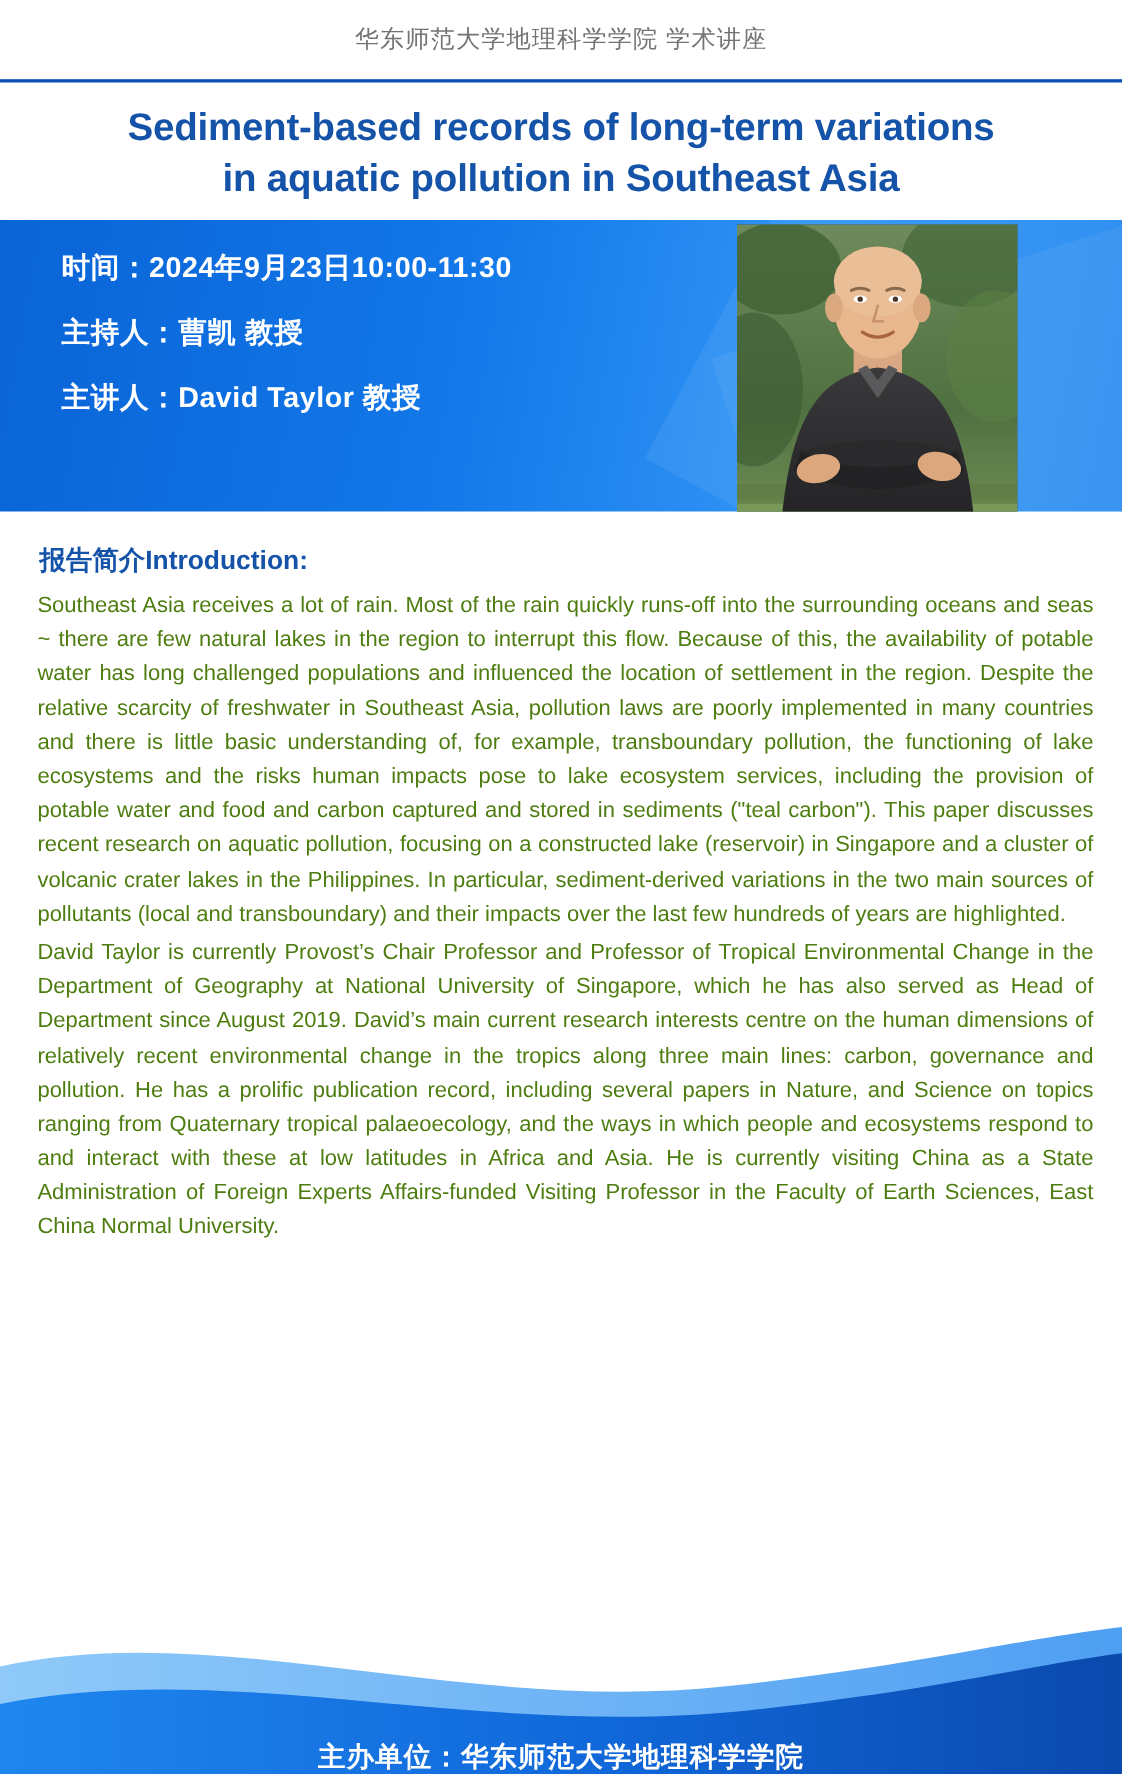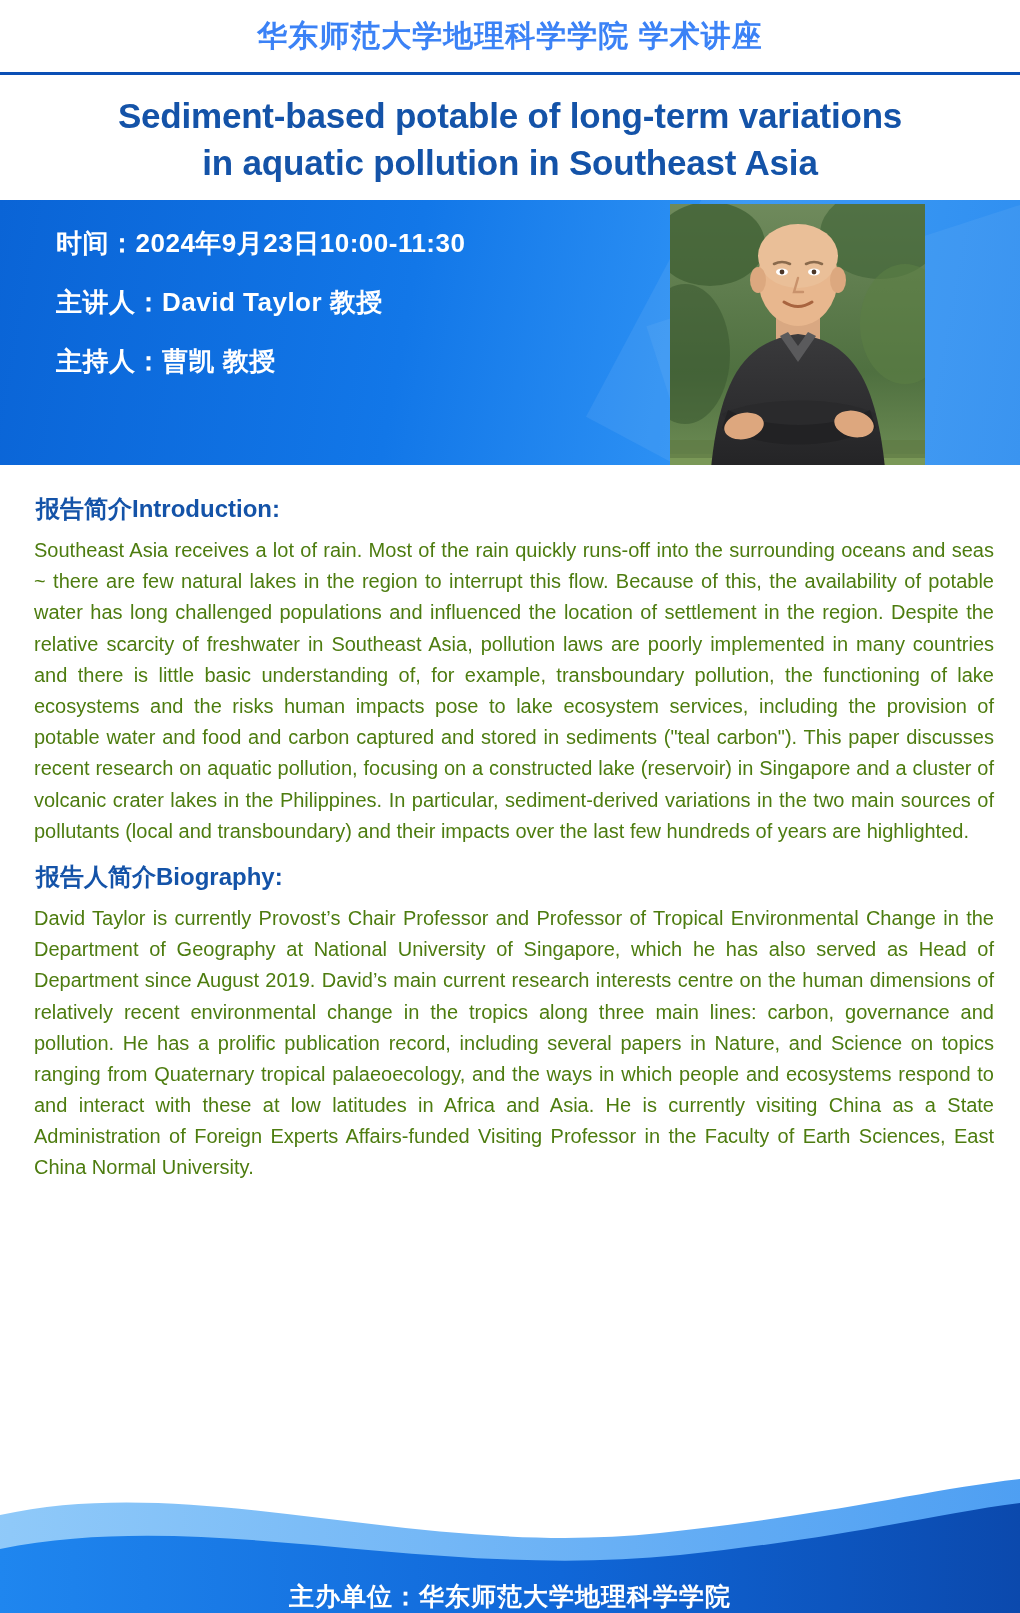--- a/index.html
+++ b/index.html
@@ -18,23 +18,23 @@
   
   .header-bar {
     height: 72px;
     background: #ffffff;
     display: flex;
     align-items: center;
     justify-content: center;
     border-bottom: 3px solid #0a4fb5;
   }
   .header-title {
-    font-size: 30px;
-    font-weight: bold;
-    color: #3b82f6;
+    font-size: 22px;
+    font-weight: normal;
+    color: #737373;
     letter-spacing: 1px;
   }
 
   
   .title-block {
     padding: 18px 26px 14px 26px;
     text-align: center;
   }
   .talk-title {
     font-size: 35px;
@@ -140,34 +140,34 @@
   }
 </style>
 </head>
 <body>
 
 <div class="header-bar">
   <div class="header-title">华东师范大学地理科学学院  学术讲座</div>
 </div>
 
 <div class="title-block">
-  <div class="talk-title">Sediment-based potable of long-term variations</div>
+  <div class="talk-title">Sediment-based records of long-term variations</div>
   <div class="talk-title">in aquatic pollution in Southeast Asia</div>
 </div>
 
 <div class="info-panel">
   <div class="info-list">
     <div class="info-line">
       <span>时间：</span><span class="val">2024年9月23日10:00-11:30</span>
     </div>
     <div class="info-line">
-      <span>主讲人：</span><span class="val">David Taylor 教授</span>
+      <span>主持人：</span><span class="val">曹凯 教授</span>
     </div>
     <div class="info-line">
-      <span>主持人：</span><span class="val">曹凯 教授</span>
+      <span>主讲人：</span><span class="val">David Taylor 教授</span>
     </div>
   </div>
 
   <div class="speaker-photo">
     <svg class="photo-svg" viewBox="0 0 255 305" preserveAspectRatio="xMidYMid slice">
       <defs>
         <linearGradient id="bgGrad" x1="0" y1="0" x2="0" y2="1">
           <stop offset="0%" stop-color="#6f8a5c"></stop>
           <stop offset="55%" stop-color="#4f7040"></stop>
           <stop offset="100%" stop-color="#7c9a5e"></stop>
@@ -214,21 +214,20 @@
       <ellipse cx="74" cy="222" rx="20" ry="13" fill="#dda77e" transform="rotate(-12 74 222)"></ellipse>
       <ellipse cx="184" cy="220" rx="20" ry="13" fill="#dda77e" transform="rotate(12 184 220)"></ellipse>
     </svg>
   </div>
 </div>
 
 <div class="content">
   <div class="section-heading">报告简介Introduction:</div>
   <p class="para">Southeast Asia receives a lot of rain. Most of the rain quickly runs-off into the surrounding oceans and seas ~ there are few natural lakes in the region to interrupt this flow. Because of this, the availability of potable water has long challenged populations and influenced the location of settlement in the region. Despite the relative scarcity of freshwater in Southeast Asia, pollution laws are poorly implemented in many countries and there is little basic understanding of, for example, transboundary pollution, the functioning of lake ecosystems and the risks human impacts pose to lake ecosystem services, including the provision of potable water and food and carbon captured and stored in sediments ("teal carbon"). This paper discusses recent research on aquatic pollution, focusing on a constructed lake (reservoir) in Singapore and a cluster of volcanic crater lakes in the Philippines. In particular, sediment-derived variations in the two main sources of pollutants (local and transboundary) and their impacts over the last few hundreds of years are highlighted.</p>
 
-  <div class="section-heading">报告人简介Biography:</div>
   <p class="para">David Taylor is currently Provost’s Chair Professor and Professor of Tropical Environmental Change in the Department of Geography at National University of Singapore, which he has also served as Head of Department since August 2019. David’s main current research interests centre on the human dimensions of relatively recent environmental change in the tropics along three main lines: carbon, governance and pollution. He has a prolific publication record, including several papers in Nature, and Science on topics ranging from Quaternary tropical palaeoecology, and the ways in which people and ecosystems respond to and interact with these at low latitudes in Africa and Asia. He is currently visiting China as a State Administration of Foreign Experts Affairs-funded Visiting Professor in the Faculty of Earth Sciences, East China Normal University.</p>
 </div>
 
 <div class="footer">
   <svg viewBox="0 0 1020 150" preserveAspectRatio="none">
     <defs>
       <linearGradient id="waveA" x1="0" y1="0" x2="1" y2="0">
         <stop offset="0%" stop-color="#1f86ef"></stop>
         <stop offset="55%" stop-color="#1067d8"></stop>
         <stop offset="100%" stop-color="#0b49ad"></stop>

